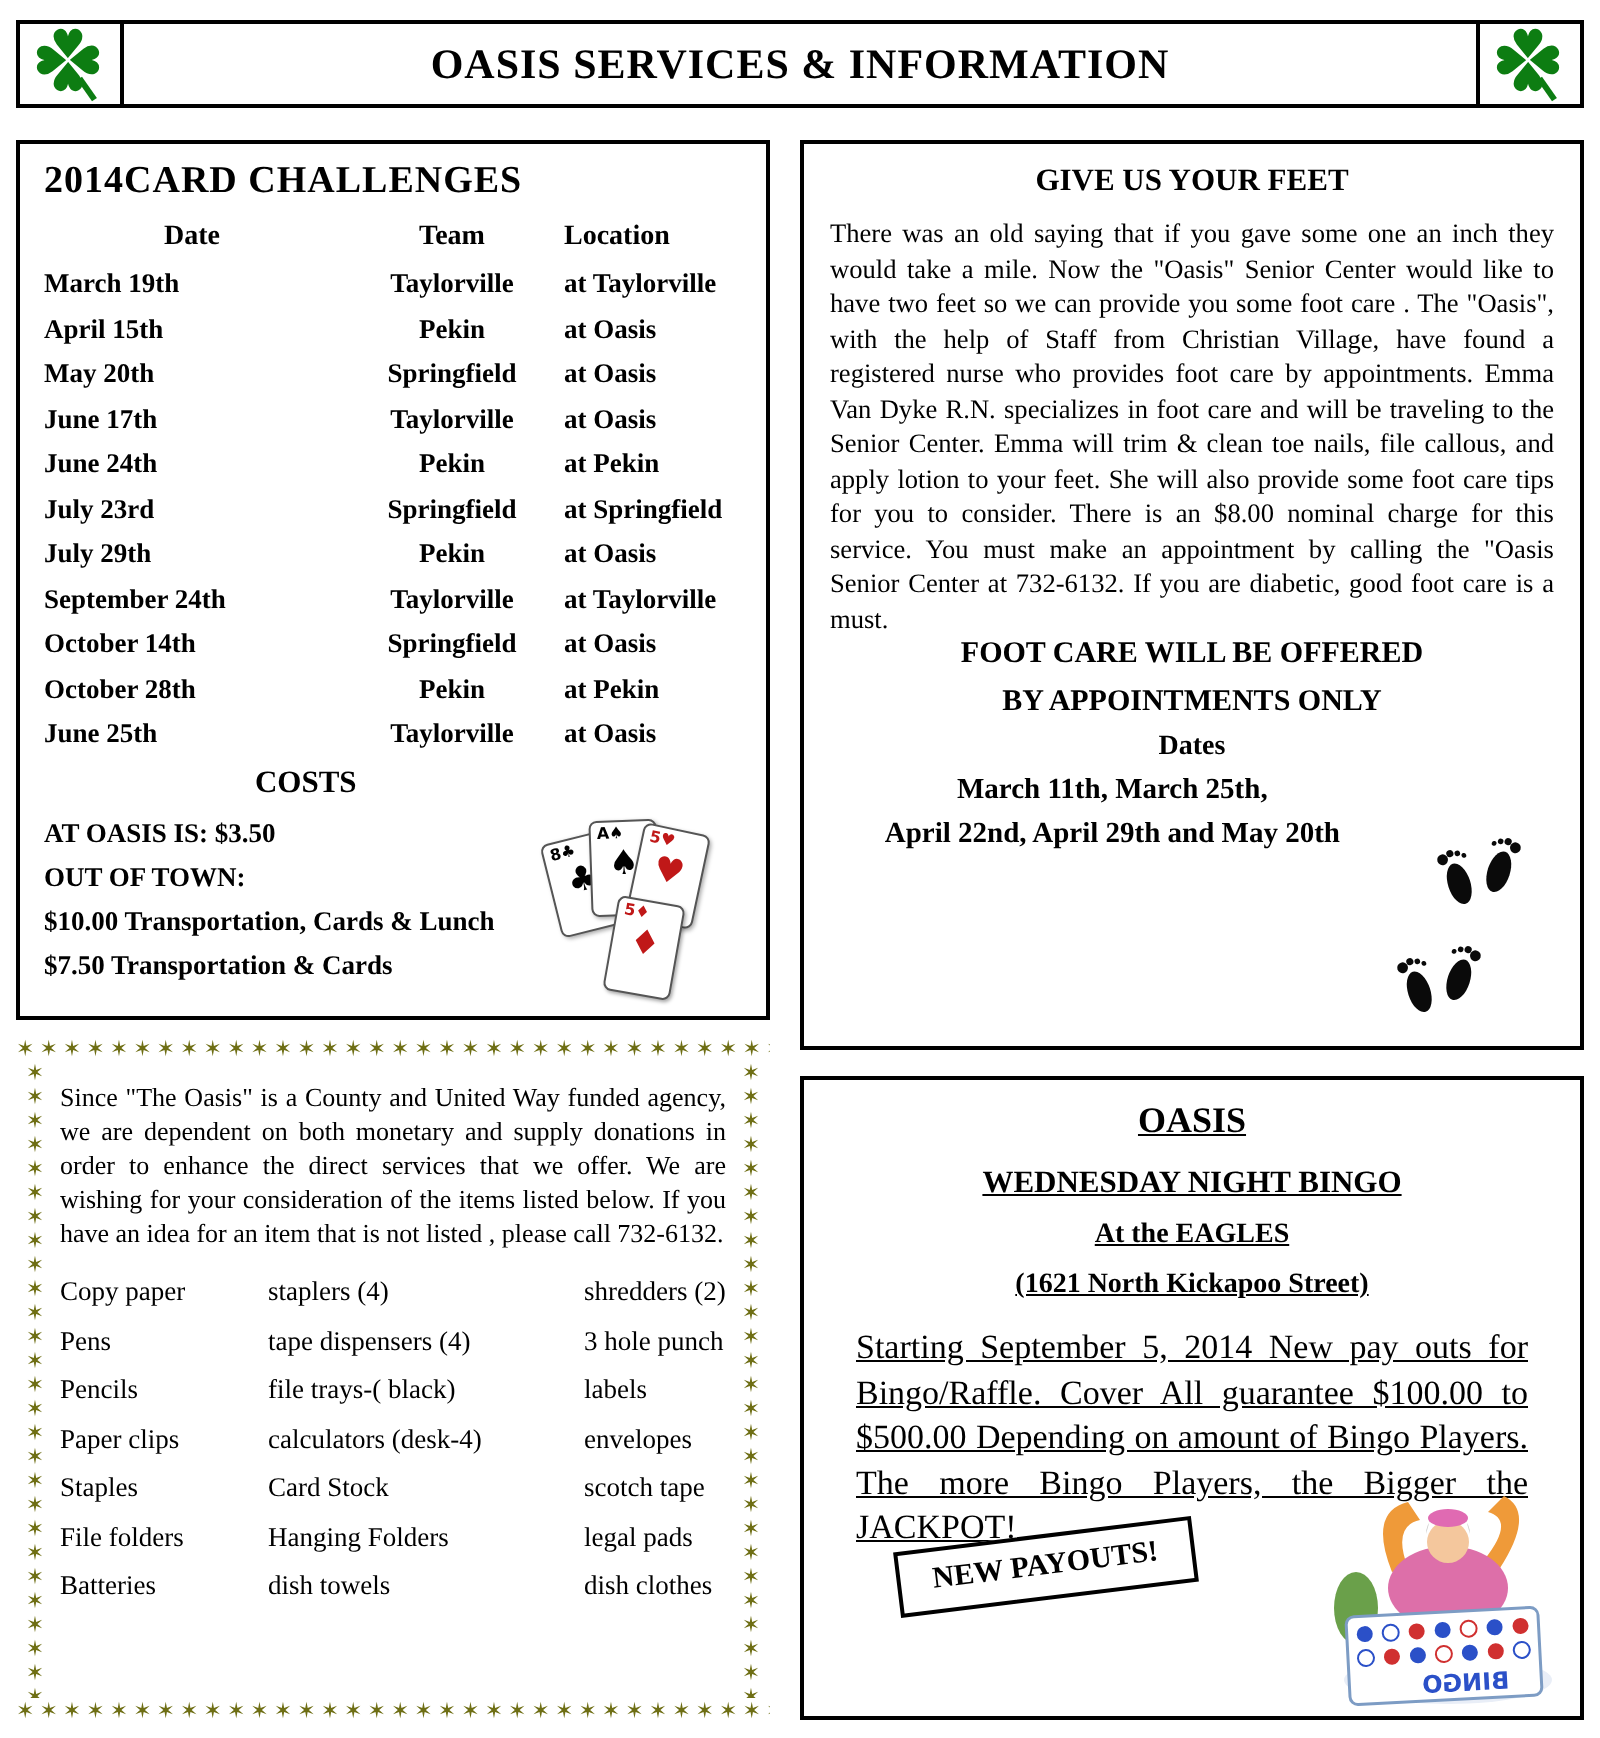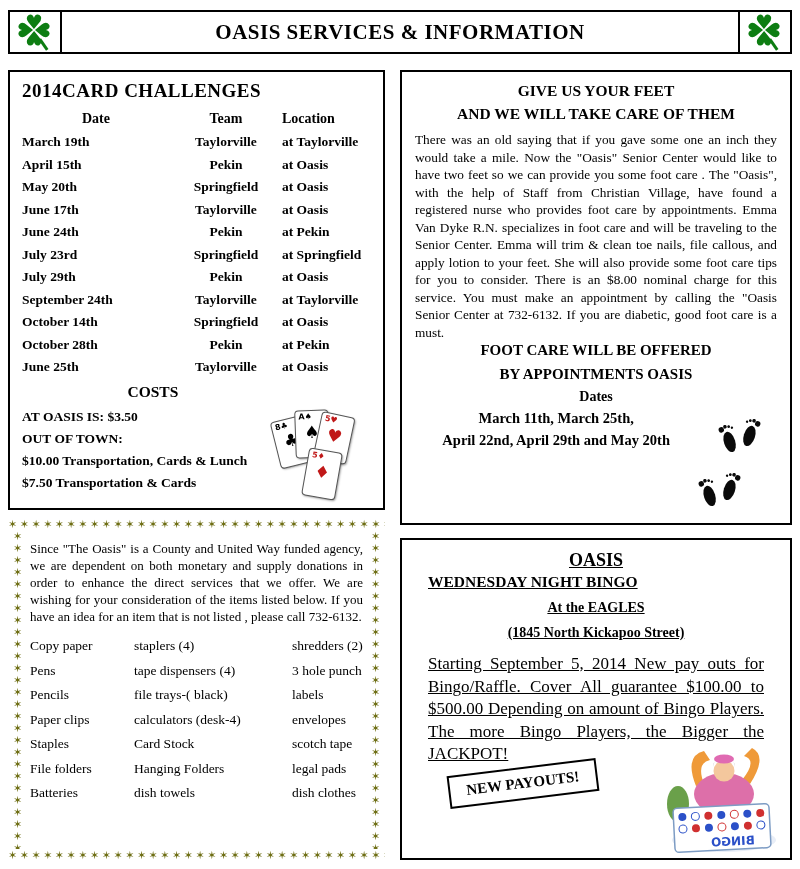--- a/index.html
+++ b/index.html
@@ -87,21 +87,21 @@
   .offer2 { margin-top:7px; }
   .dates-label { text-align:center; font-weight:bold; font-size:14px; margin-top:6px; }
   .dates-line { text-align:center; font-weight:bold; font-size:14.5px; margin-top:5px; width:78%; }
   .feet-pair { position:absolute; }
   .fp1 { right:24px; bottom:62px; }
   .fp2 { right:44px; bottom:8px; }
 
   
   .bingo-box { height:322px; margin-top:13px; padding:10px 26px; position:relative; overflow:hidden;text-decoration:underline; }
   .bingo-title { text-align:center; font-weight:bold; font-size:18px; }
-  .bingo-sub   { text-align:left; font-weight:bold; font-size:15.5px; margin-top:2px; }
+  .bingo-sub   { text-align:center; font-weight:bold; font-size:15.5px; margin-top:12px; }
   .bingo-l1    { text-align:center; font-weight:bold; font-size:14px; margin-top:9px; }
   .bingo-l2    { text-align:center; font-weight:bold; font-size:14px; margin-top:9px; }
   .bingo-para  { margin-top:12px; font-size:17px; line-height:1.33; text-align:justify; }
   .payout-badge { position:absolute; left:46px; bottom:58px; border:2px solid #000; background:#fff;
                   padding:6px 16px; font-weight:bold; font-size:15px; transform:rotate(-7deg); }
   .bingo-art { position:absolute; right:8px; bottom:4px; }
 </style>
 </head>
 <body>
 
@@ -335,24 +335,23 @@
           <div>dish towels</div>
           <div>dish clothes</div>
         </div>
       </section>
     </div>
 
     <div class="col-right">
 
       <section class="box feet-box">
         <div class="feet-title">GIVE US YOUR FEET</div>
-        <div class="feet-title feet-title2">AND WE WILL TAKE  CARE OF THEM</div>
         <p class="feet-para">There was an old saying that if you gave some one an inch they would take a mile. Now the "Oasis" Senior Center would like to have two feet so we can provide you some foot care . The "Oasis", with the help of Staff from Christian Village, have found a registered nurse who provides foot care by appointments.  Emma Van Dyke R.N. specializes in foot care and will be traveling to the Senior Center. Emma will trim &amp; clean toe nails, file callous, and apply lotion to your feet. She will also provide some foot care tips for you to consider. There is an $8.00 nominal charge for this service. You must make an appointment by calling the "Oasis Senior Center at 732-6132. If you are diabetic, good foot care is a must.</p>
         <div class="offer-line offer1">FOOT CARE WILL BE OFFERED</div>
-        <div class="offer-line offer2">BY APPOINTMENTS OASIS</div>
+        <div class="offer-line offer2">BY APPOINTMENTS ONLY</div>
         <div class="dates-label">Dates</div>
         <div class="dates-line">March 11th, March 25th,</div>
         <div class="dates-line">April 22nd, April 29th and May 20th</div>
 
         <svg class="feet-pair fp1" width="52" height="48" viewBox="0 0 52 48">
           <g fill="#0a0a0a">
             <g transform="translate(15,27) rotate(-18)">
               <ellipse cx="0" cy="2" rx="5.6" ry="10.5"></ellipse>
               <circle cx="-4.2" cy="-12" r="2.7"></circle>
                 <circle cx="0.2" cy="-13.8" r="1.8"></circle>
@@ -385,21 +384,21 @@
                 <circle cx="6.6" cy="-10.8" r="1.2"></circle>
             </g>
           </g>
         </svg>
       </section>
 
       <section class="box bingo-box">
         <div class="bingo-title">OASIS</div>
         <div class="bingo-sub">WEDNESDAY NIGHT BINGO</div>
         <div class="bingo-l1">At the EAGLES</div>
-        <div class="bingo-l2">(1845 North Kickapoo Street)</div>
+        <div class="bingo-l2">(1621 North Kickapoo Street)</div>
         <p class="bingo-para">Starting September 5, 2014 New pay outs for Bingo/Raffle.  Cover All guarantee $100.00 to $500.00 Depending on amount of Bingo Players.  The more Bingo Players, the Bigger the JACKPOT!</p>
 
         <div class="payout-badge">NEW PAYOUTS!</div>
 
         <svg class="bingo-art" width="120" height="112" viewBox="0 0 120 112">
           <ellipse cx="62" cy="98" rx="52" ry="12" fill="#e9eef7"></ellipse>
           <ellipse cx="16" cy="62" rx="11" ry="18" fill="#6aa04a"></ellipse>
           <path d="M34 44 Q22 14 42 9 L48 18 Q34 21 42 42 Z" fill="#ef9a39"></path>
           <path d="M88 42 Q106 14 90 6 L82 14 Q96 18 80 38 Z" fill="#ef9a39"></path>
           <ellipse cx="62" cy="52" rx="30" ry="21" fill="#dd6fa9"></ellipse>

